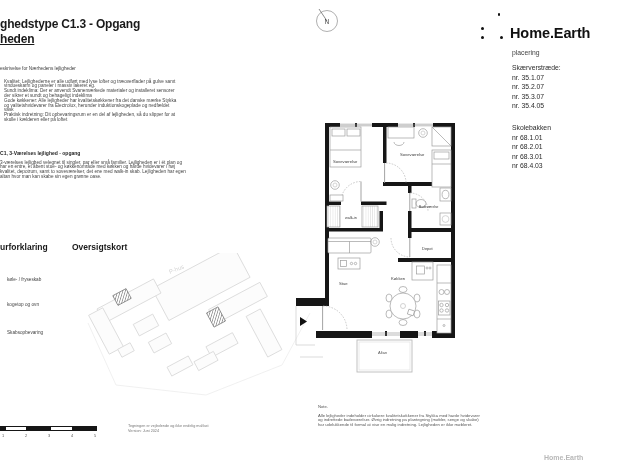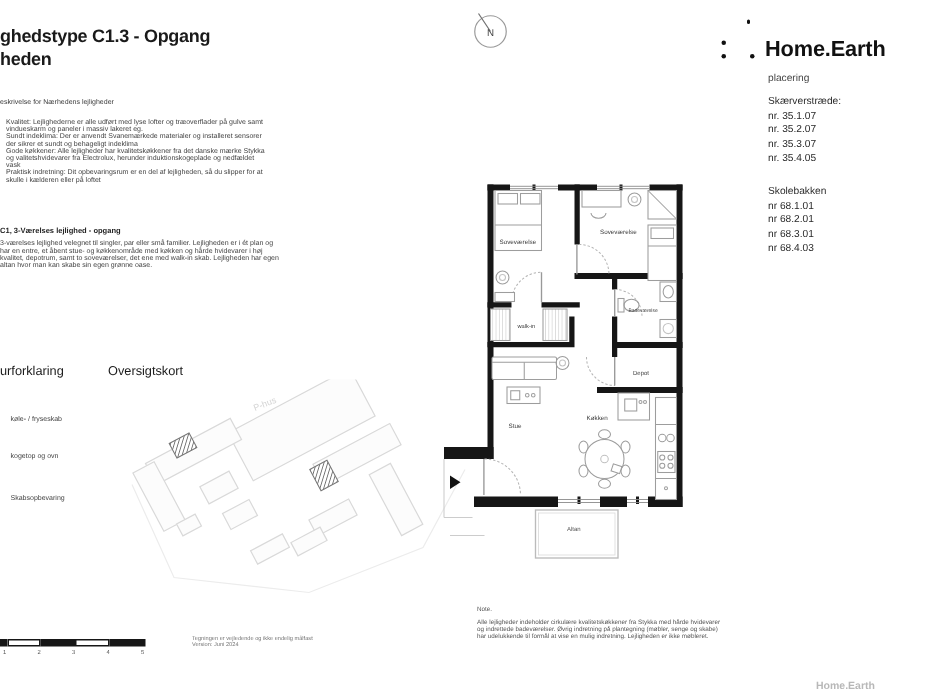--- a/index.html
+++ b/index.html
@@ -3,33 +3,33 @@
 <meta charset="utf-8">
 <style>
   html,body{margin:0;padding:0;}
   body{width:625px;height:460px;background:#ffffff;font-family:"Liberation Sans",sans-serif;position:relative;overflow:hidden;}
   .abs{position:absolute;}
   .nw{white-space:nowrap;}
   .tiny{transform-origin:0 0;transform:scale(0.6);font-size:7.8px;line-height:8px;color:#444;}
   .tiny38{transform-origin:0 0;transform:scale(0.58);font-size:6.5px;line-height:7.2px;color:#777;}
   .bold{font-weight:700;}
   .title{font-size:12px;font-weight:700;color:#1a1a1a;letter-spacing:-0.2px;text-align:right;}
-  .h2{font-size:8.5px;font-weight:400;color:#1a1a1a;}
+  .h2{font-size:8.5px;font-weight:700;color:#1a1a1a;}
   .addr{font-size:6.8px;line-height:9.5px;color:#2a2a2a;}
   .seg{position:absolute;top:0;height:4.5px;box-sizing:border-box;}
   .segb{background:#161616;}
   .segw{background:#fff;border:0.8px solid #161616;}
   .dot{position:absolute;border-radius:50%;background:#111;}
   svg text{font-family:"Liberation Sans",sans-serif;}
 </style>
 </head>
 <body>
 
 <div class="abs title nw" style="left:0;top:17px;">ghedstype C1.3 - Opgang</div>
-<div class="abs title nw" style="left:0;top:32px;">heden</div>
+<div class="abs title nw" style="left:0;top:32px;text-decoration:underline;">heden</div>
 
 <div class="abs" style="left:0;top:66px;">
   <div class="tiny nw" style="color:#3c3c3c;">eskrivelse for Nærhedens lejligheder</div>
 </div>
 <div class="abs" style="left:4px;top:79px;width:180px;">
   <div class="tiny" style="width:290px;">
     <div>Kvalitet: Lejlighederne er alle udført med lyse lofter og træoverflader på gulve samt vindueskarm og paneler i massiv lakeret eg.</div>
     <div>Sundt indeklima: Der er anvendt Svanemærkede materialer og installeret sensorer der sikrer et sundt og behageligt indeklima</div>
     <div>Gode køkkener: Alle lejligheder har kvalitetskøkkener fra det danske mærke Stykka og valitetshvidevarer fra Electrolux, herunder induktionskogeplade og nedfældet vask</div>
     <div>Praktisk indretning: Dit opbevaringsrum er en del af lejligheden, så du slipper for at skulle i kælderen eller på loftet</div>

